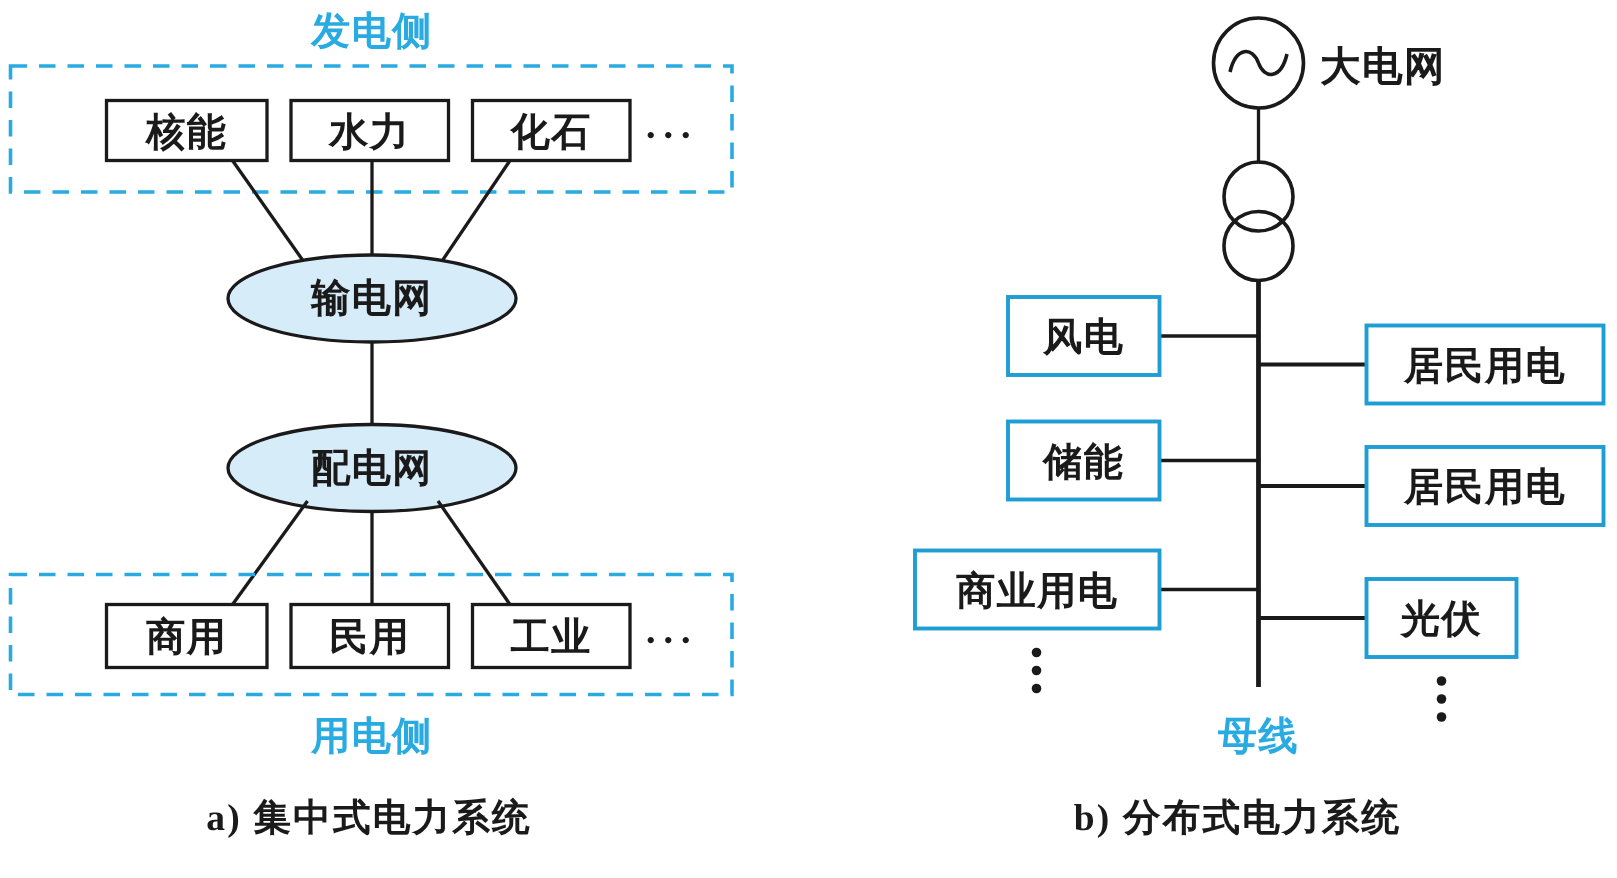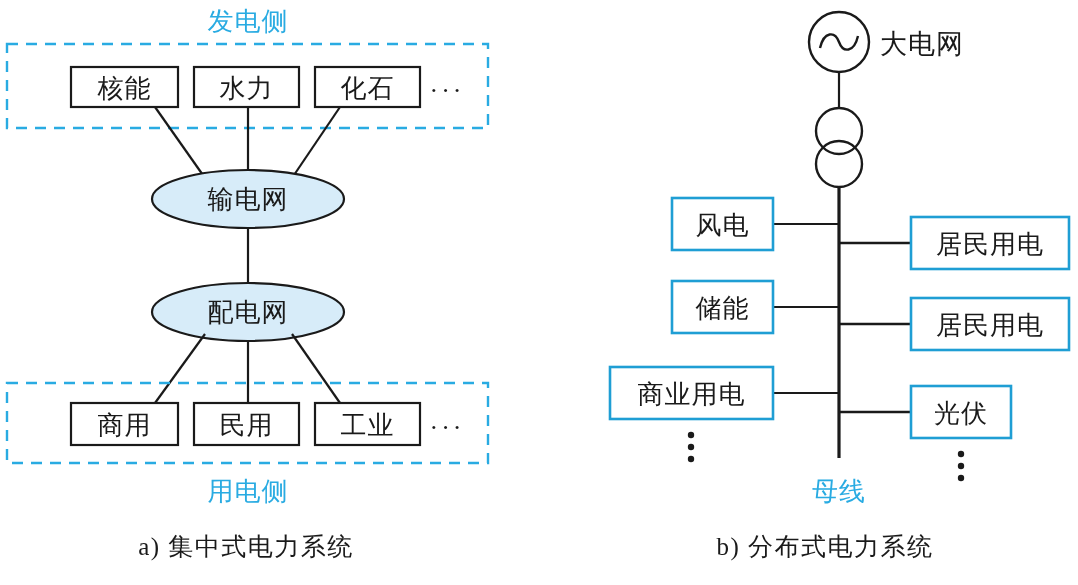--- a/index.html
+++ b/index.html
@@ -10,20 +10,21 @@
   body {
     width: 1078px;
     height: 585px;
     font-family: "Liberation Serif", "DejaVu Serif", serif;
     overflow: hidden;
   }
   #figure {
     position: relative;
     width: 1078px;
     height: 585px;
+    font-weight: bold;
   }
   svg.canvas {
     position: absolute;
     top: 0;
     left: 0;
     width: 1078px;
     height: 585px;
   }
   .node-box-rect {
     fill: #ffffff;

